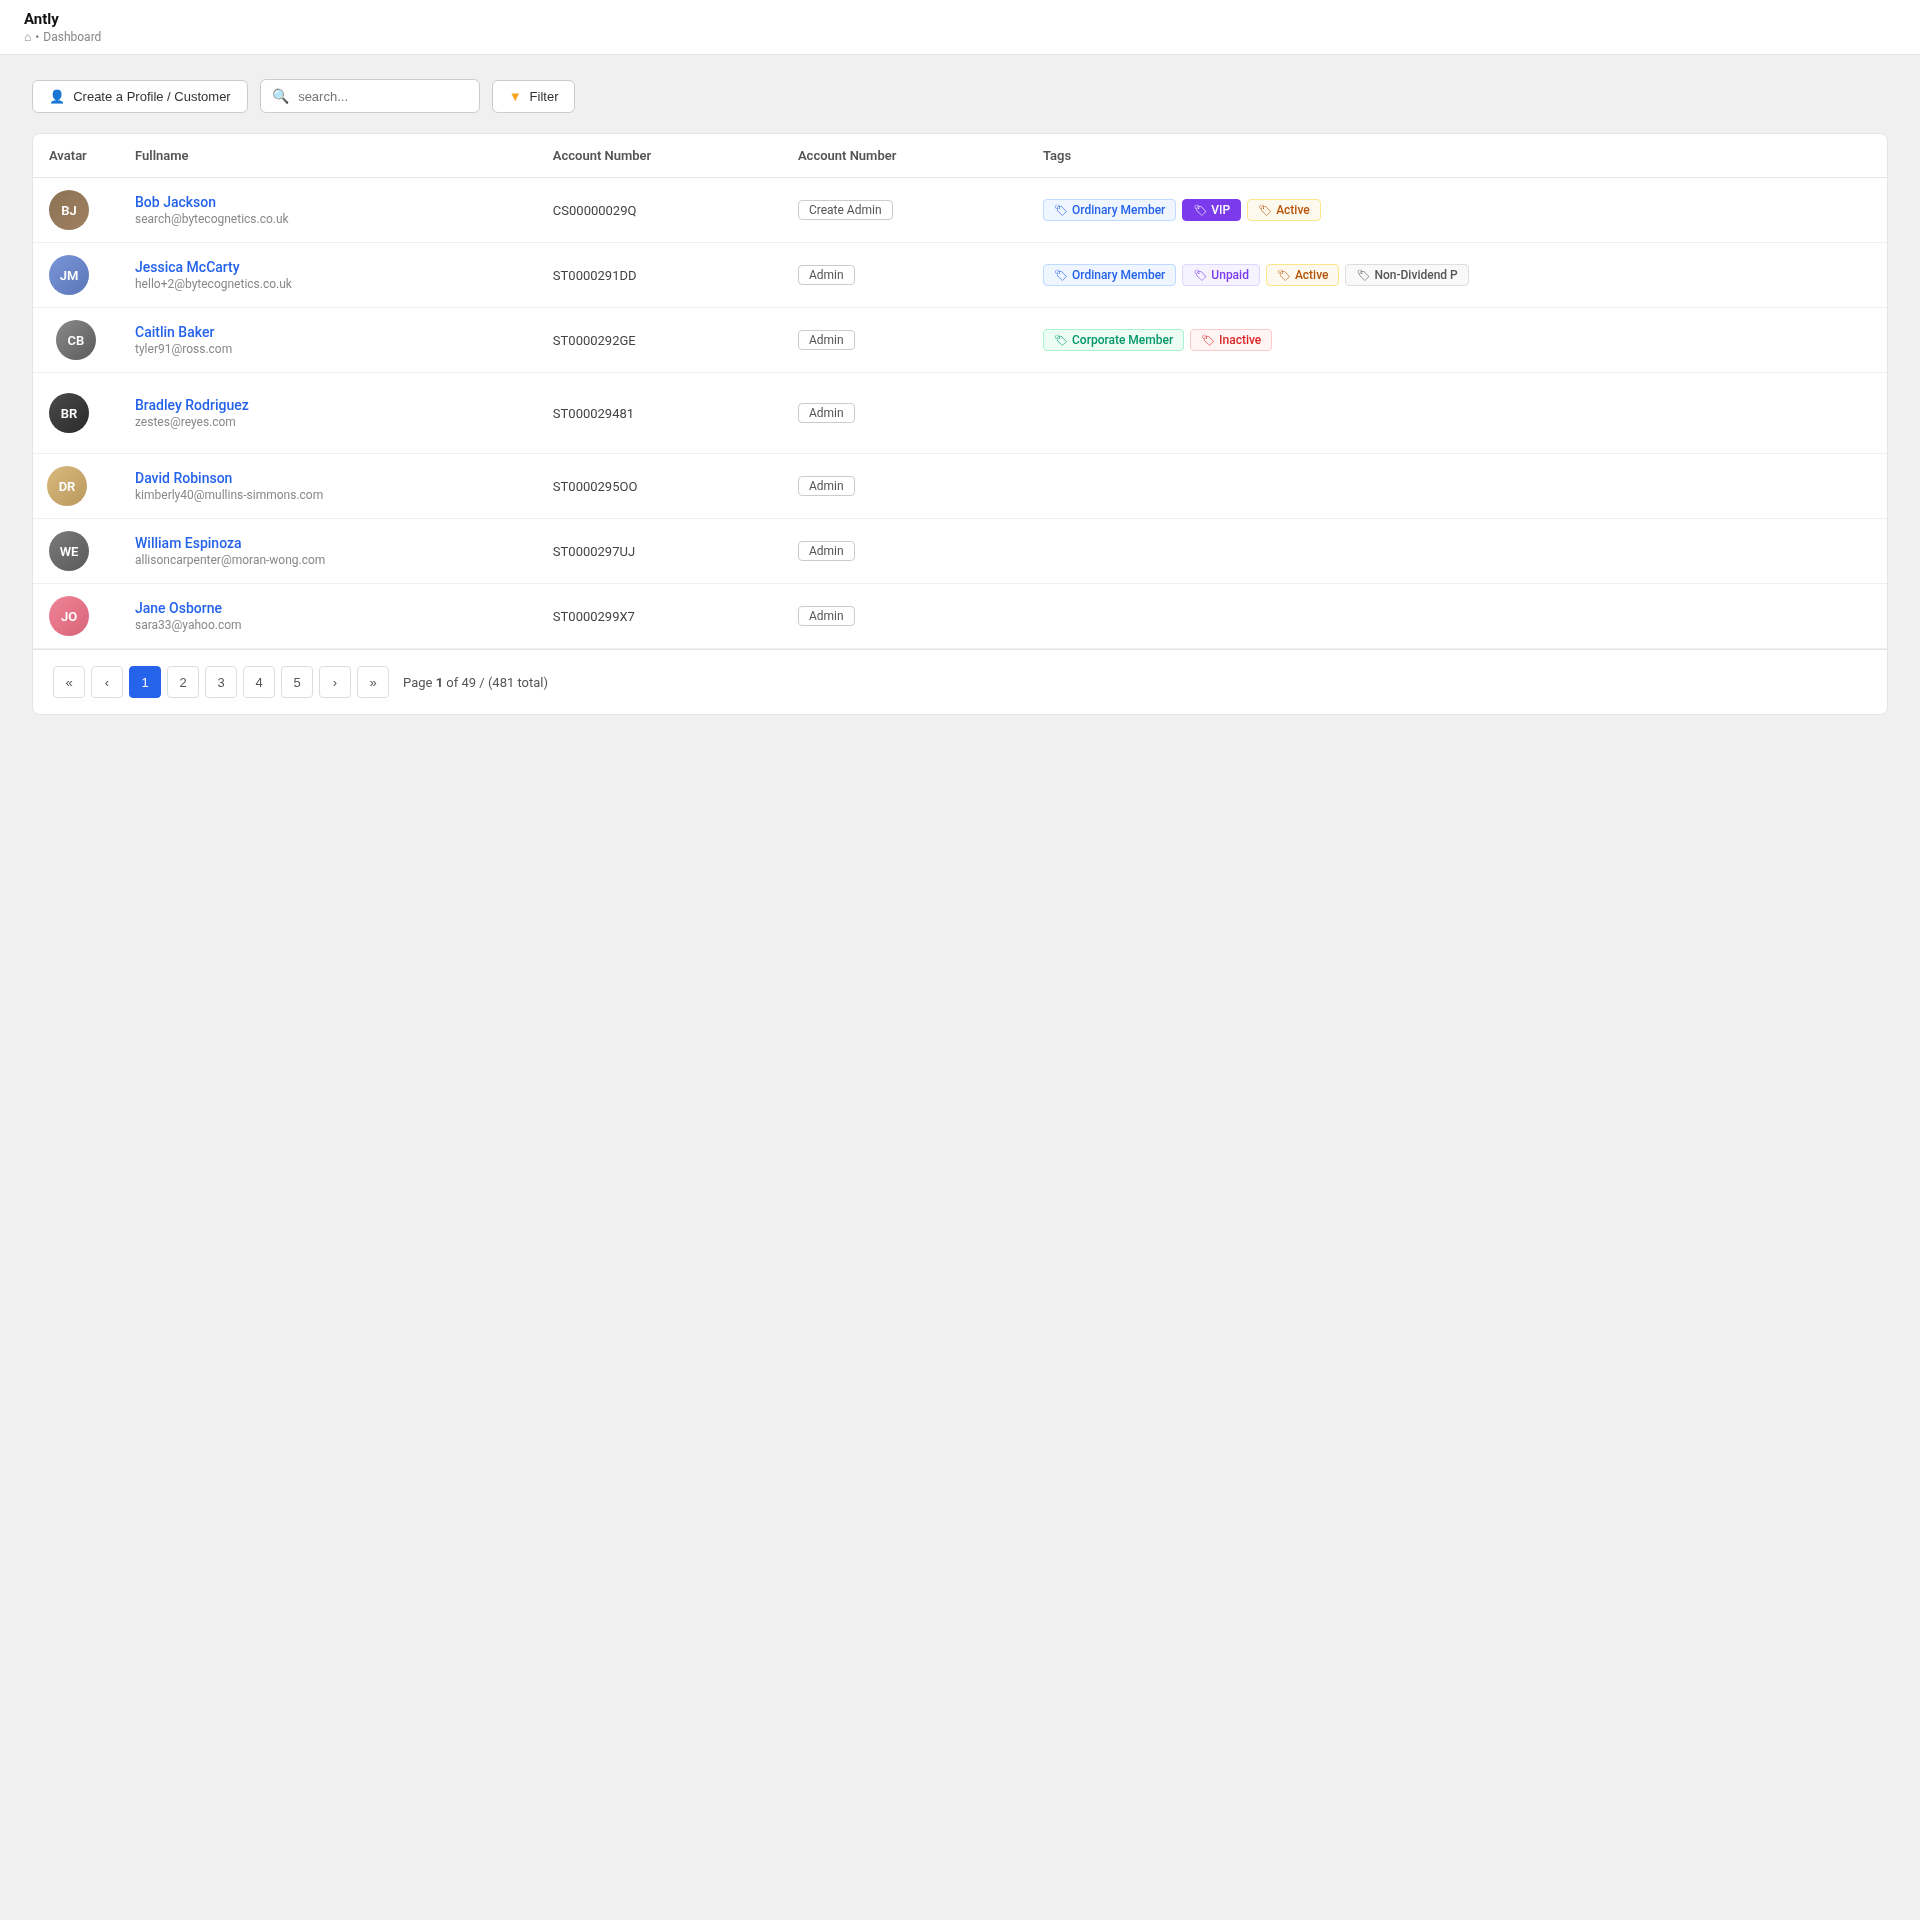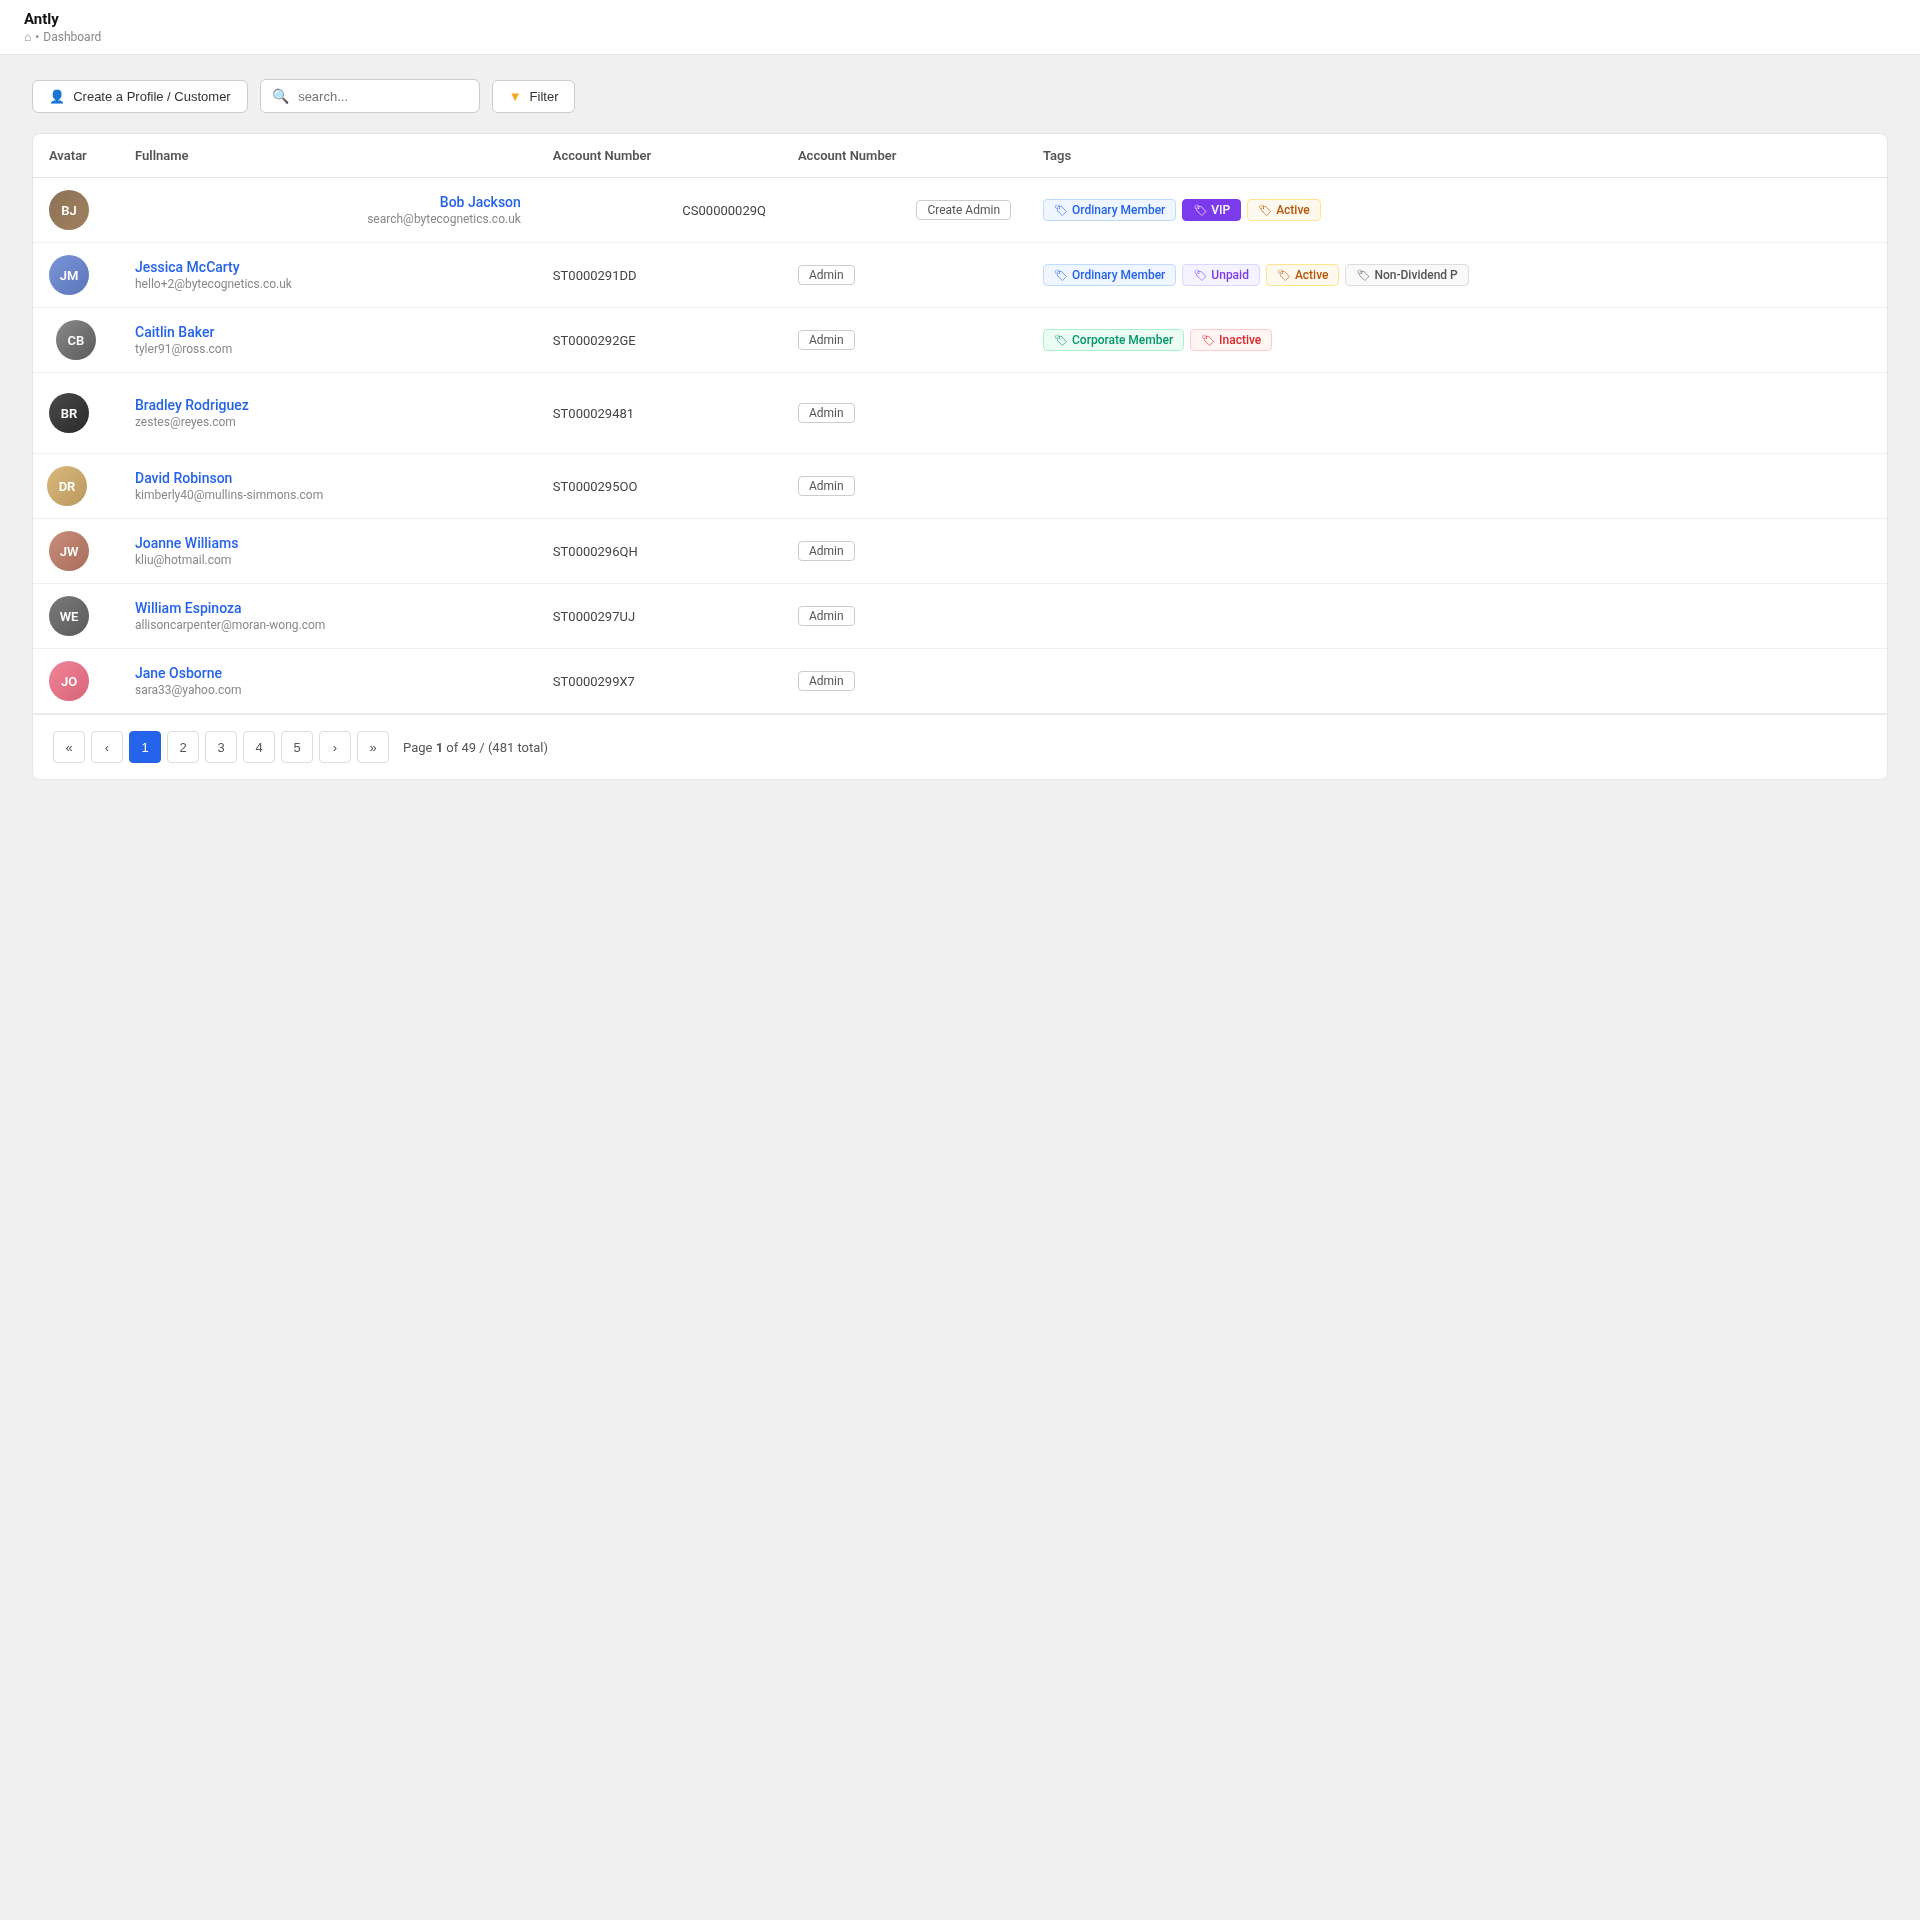--- a/index.html
+++ b/index.html
@@ -67,21 +67,21 @@
       <thead>
         <tr style="border-bottom:1px solid #e5e5e5;">
           <th style="text-align:left;padding:14px 16px;font-weight:600;font-size:13px;color:#555;width:70px;">Avatar</th>
           <th style="text-align:left;padding:14px 16px;font-weight:600;font-size:13px;color:#555;">Fullname</th>
           <th style="text-align:left;padding:14px 16px;font-weight:600;font-size:13px;color:#555;">Account Number</th>
           <th style="text-align:left;padding:14px 16px;font-weight:600;font-size:13px;color:#555;">Account Number</th>
           <th style="text-align:left;padding:14px 16px;font-weight:600;font-size:13px;color:#555;">Tags</th>
         </tr>
       </thead>
       <tbody id="table-body">
-      <tr style="border-bottom: 1px solid rgb(240, 240, 240); text-align: right;">
+      <tr style="border-bottom: 1px solid rgb(240, 240, 240);">
     <td style="padding:12px 16px;vertical-align:middle;width:70px;">
       <div style="width:40px;height:40px;border-radius:50%;background:linear-gradient(135deg, #8B7355, #a08060);display:flex;align-items:center;justify-content:center;color:#fff;font-size:13px;font-weight:600;">
         BJ
       </div>
     </td>
     <td style="padding:12px 16px;vertical-align:middle;">
       <div><a href="#" style="color:#2563eb;font-weight:500;text-decoration:none;font-size:14px;">Bob Jackson</a></div>
       <div style="font-size:12px;color:#888;margin-top:2px;">search@bytecognetics.co.uk</div>
     </td>
     <td style="padding:12px 16px;vertical-align:middle;">
@@ -198,40 +198,20 @@
       <div style="width:40px;height:40px;border-radius:50%;background:linear-gradient(135deg, #d9b97e, #b9995e);display:flex;align-items:center;justify-content:center;color:#fff;font-size:13px;font-weight:600;">
         DR
       </div>
     </td>
     <td style="padding:12px 16px;vertical-align:middle;">
       <div><a href="#" style="color:#2563eb;font-weight:500;text-decoration:none;font-size:14px;">David Robinson</a></div>
       <div style="font-size:12px;color:#888;margin-top:2px;">kimberly40@mullins-simmons.com</div>
     </td>
     <td style="padding:12px 16px;vertical-align:middle;">
       <span style="font-size:13px;color:#444;">ST0000295OO</span>
-    </td>
-    <td style="padding:12px 16px;vertical-align:middle;">
-      <span style="display:inline-block;border:1px solid #ccc;border-radius:4px;padding:2px 10px;font-size:12px;color:#555;background:#fff;">Admin</span>
-    </td>
-    <td style="padding:12px 16px;vertical-align:middle;">
-      <div style="display:flex;align-items:center;gap:6px;flex-wrap:wrap;"></div>
-    </td>
-  </tr>
-          <tr style="border-bottom: 1px solid rgb(240, 240, 240);">
-    <td style="padding:12px 16px;vertical-align:middle;width:70px;">
-      <div style="width:40px;height:40px;border-radius:50%;background:linear-gradient(135deg, #c88d7b, #a86d5b);display:flex;align-items:center;justify-content:center;color:#fff;font-size:13px;font-weight:600;">
-        JW
-      </div>
-    </td>
-    <td style="padding:12px 16px;vertical-align:middle;">
-      <div><a href="#" style="color:#2563eb;font-weight:500;text-decoration:none;font-size:14px;">Joanne Williams</a></div>
-      <div style="font-size:12px;color:#888;margin-top:2px;">kliu@hotmail.com</div>
-    </td>
-    <td style="padding:12px 16px;vertical-align:middle;">
-      <span style="font-size:13px;color:#444;">ST0000296QH</span>
     </td>
     <td style="padding:12px 16px;vertical-align:middle;">
       <span style="display:inline-block;border:1px solid #ccc;border-radius:4px;padding:2px 10px;font-size:12px;color:#555;background:#fff;">Admin</span>
     </td>
     <td style="padding:12px 16px;vertical-align:middle;">
       <div style="display:flex;align-items:center;gap:6px;flex-wrap:wrap;"></div>
     </td>
   </tr>
           <tr style="border-bottom: 1px solid rgb(240, 240, 240);">
     <td style="padding:12px 16px;vertical-align:middle;width:70px;">

